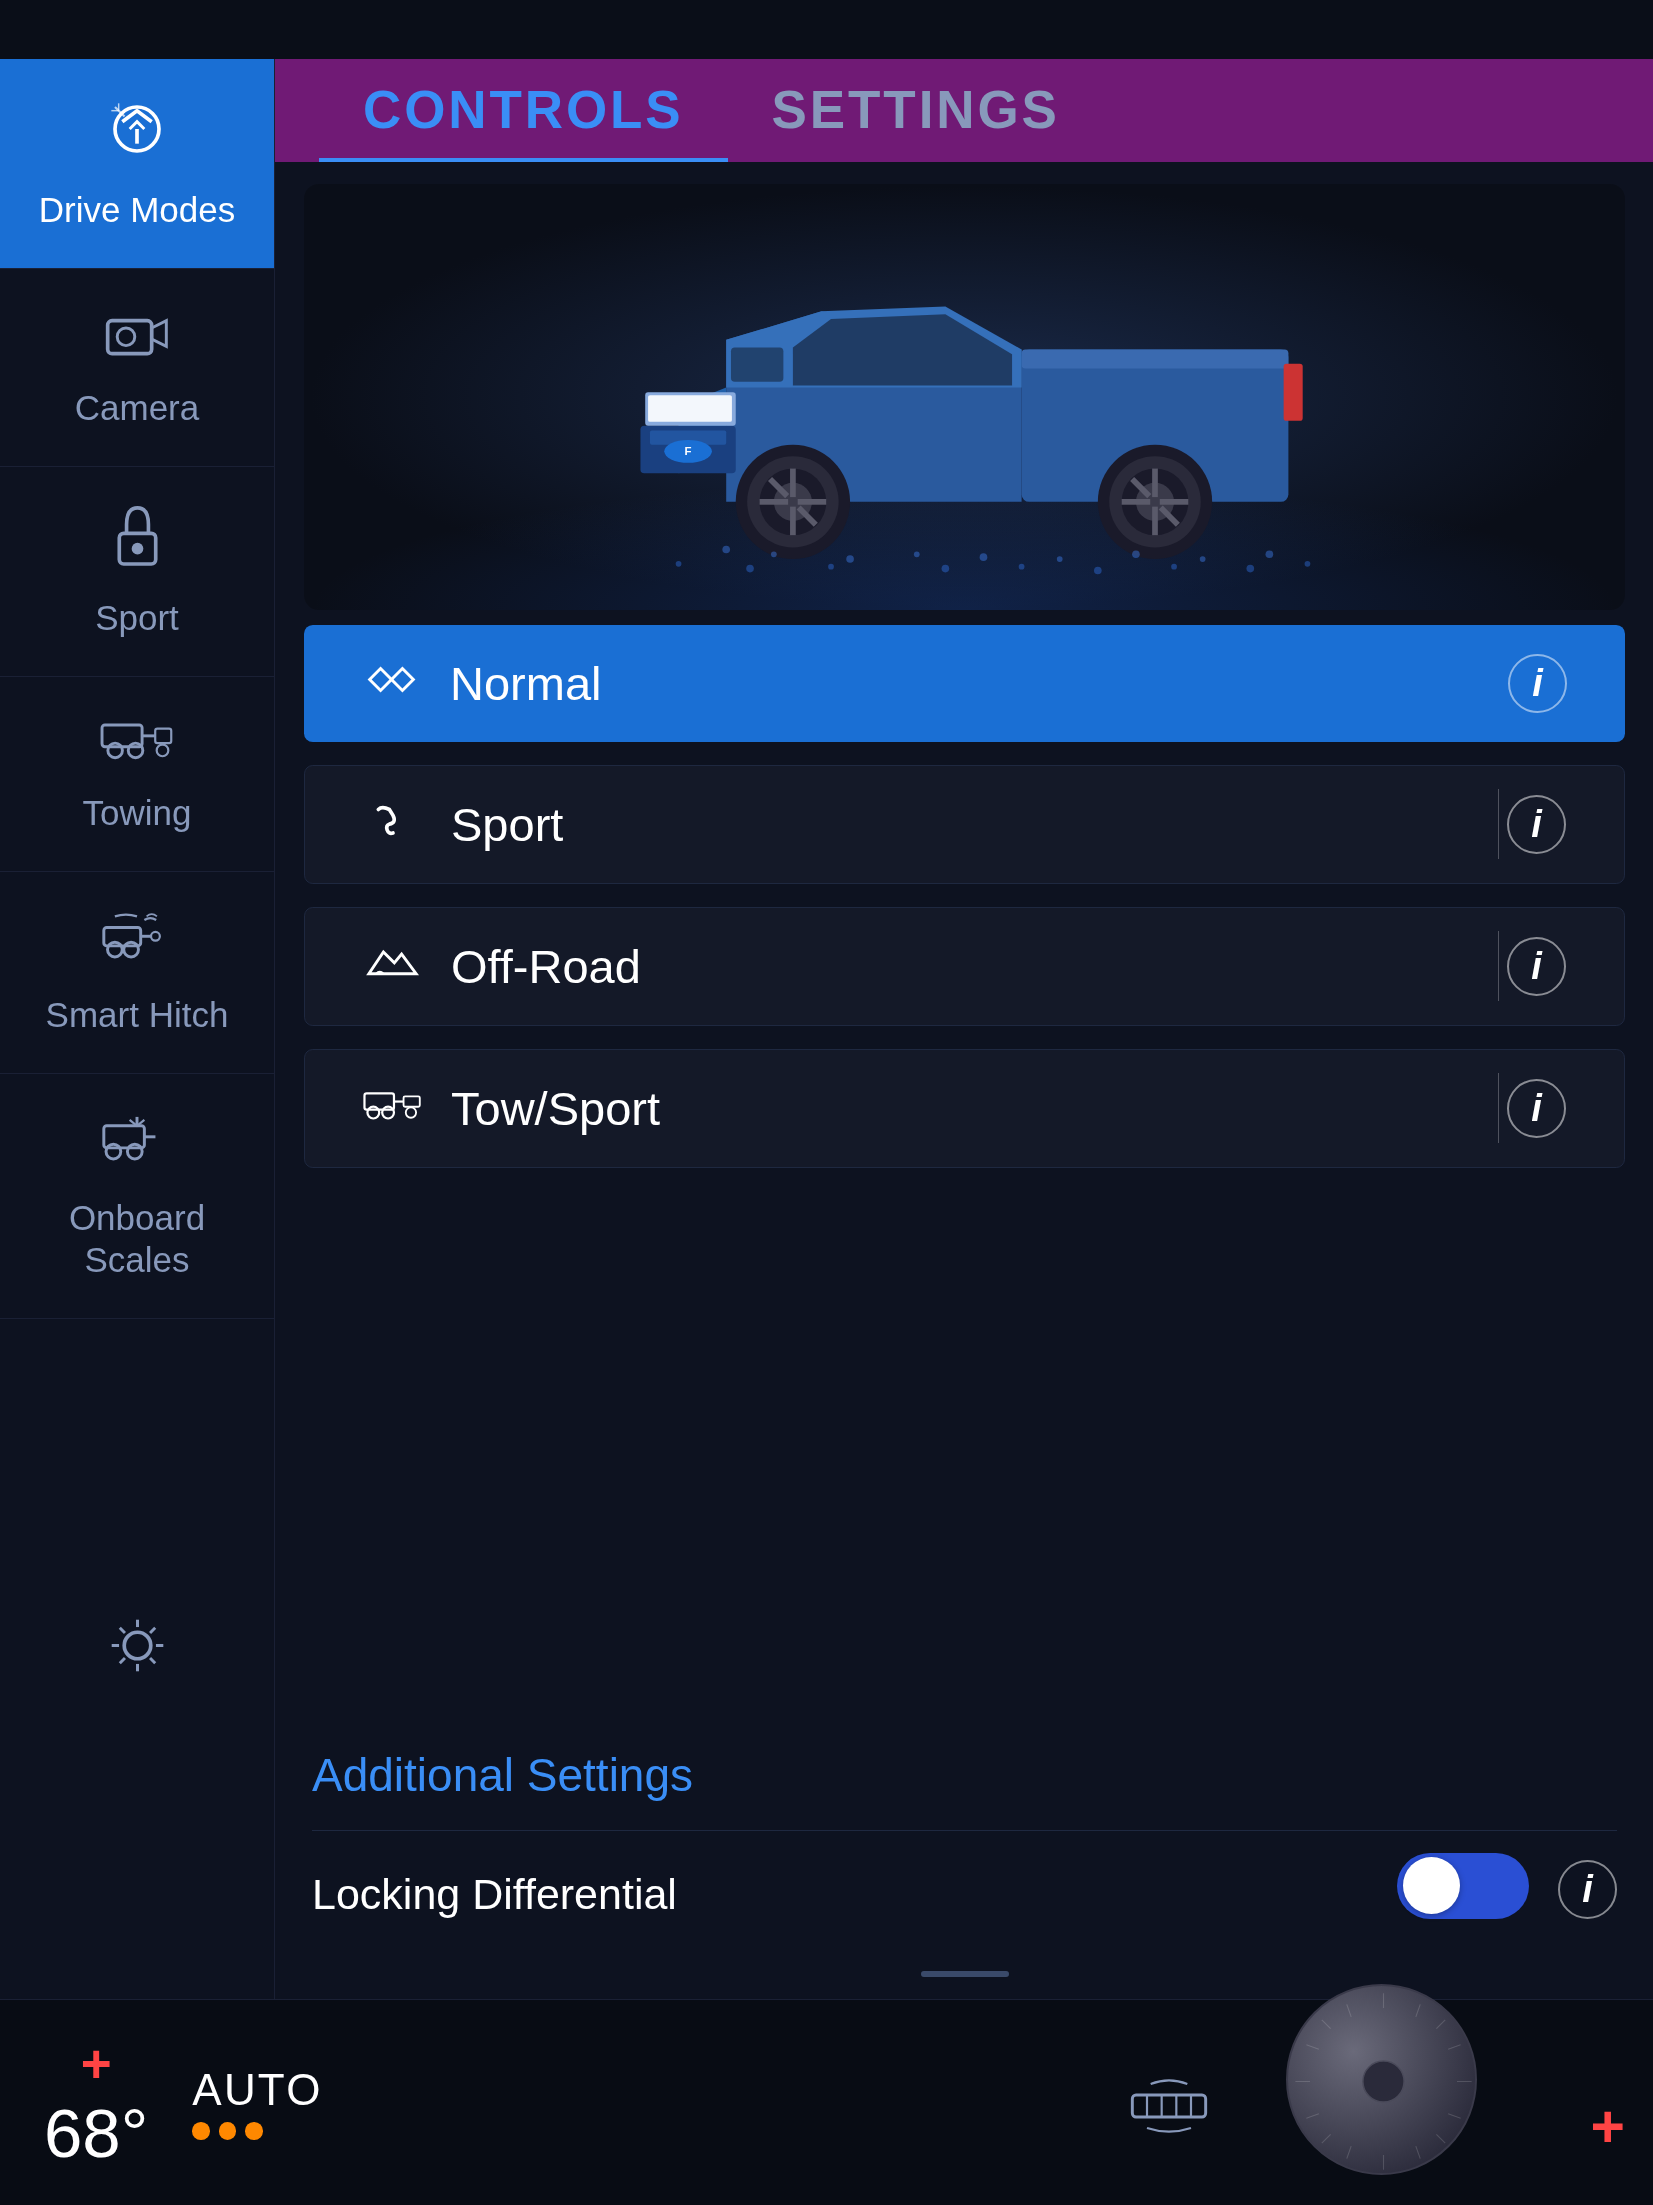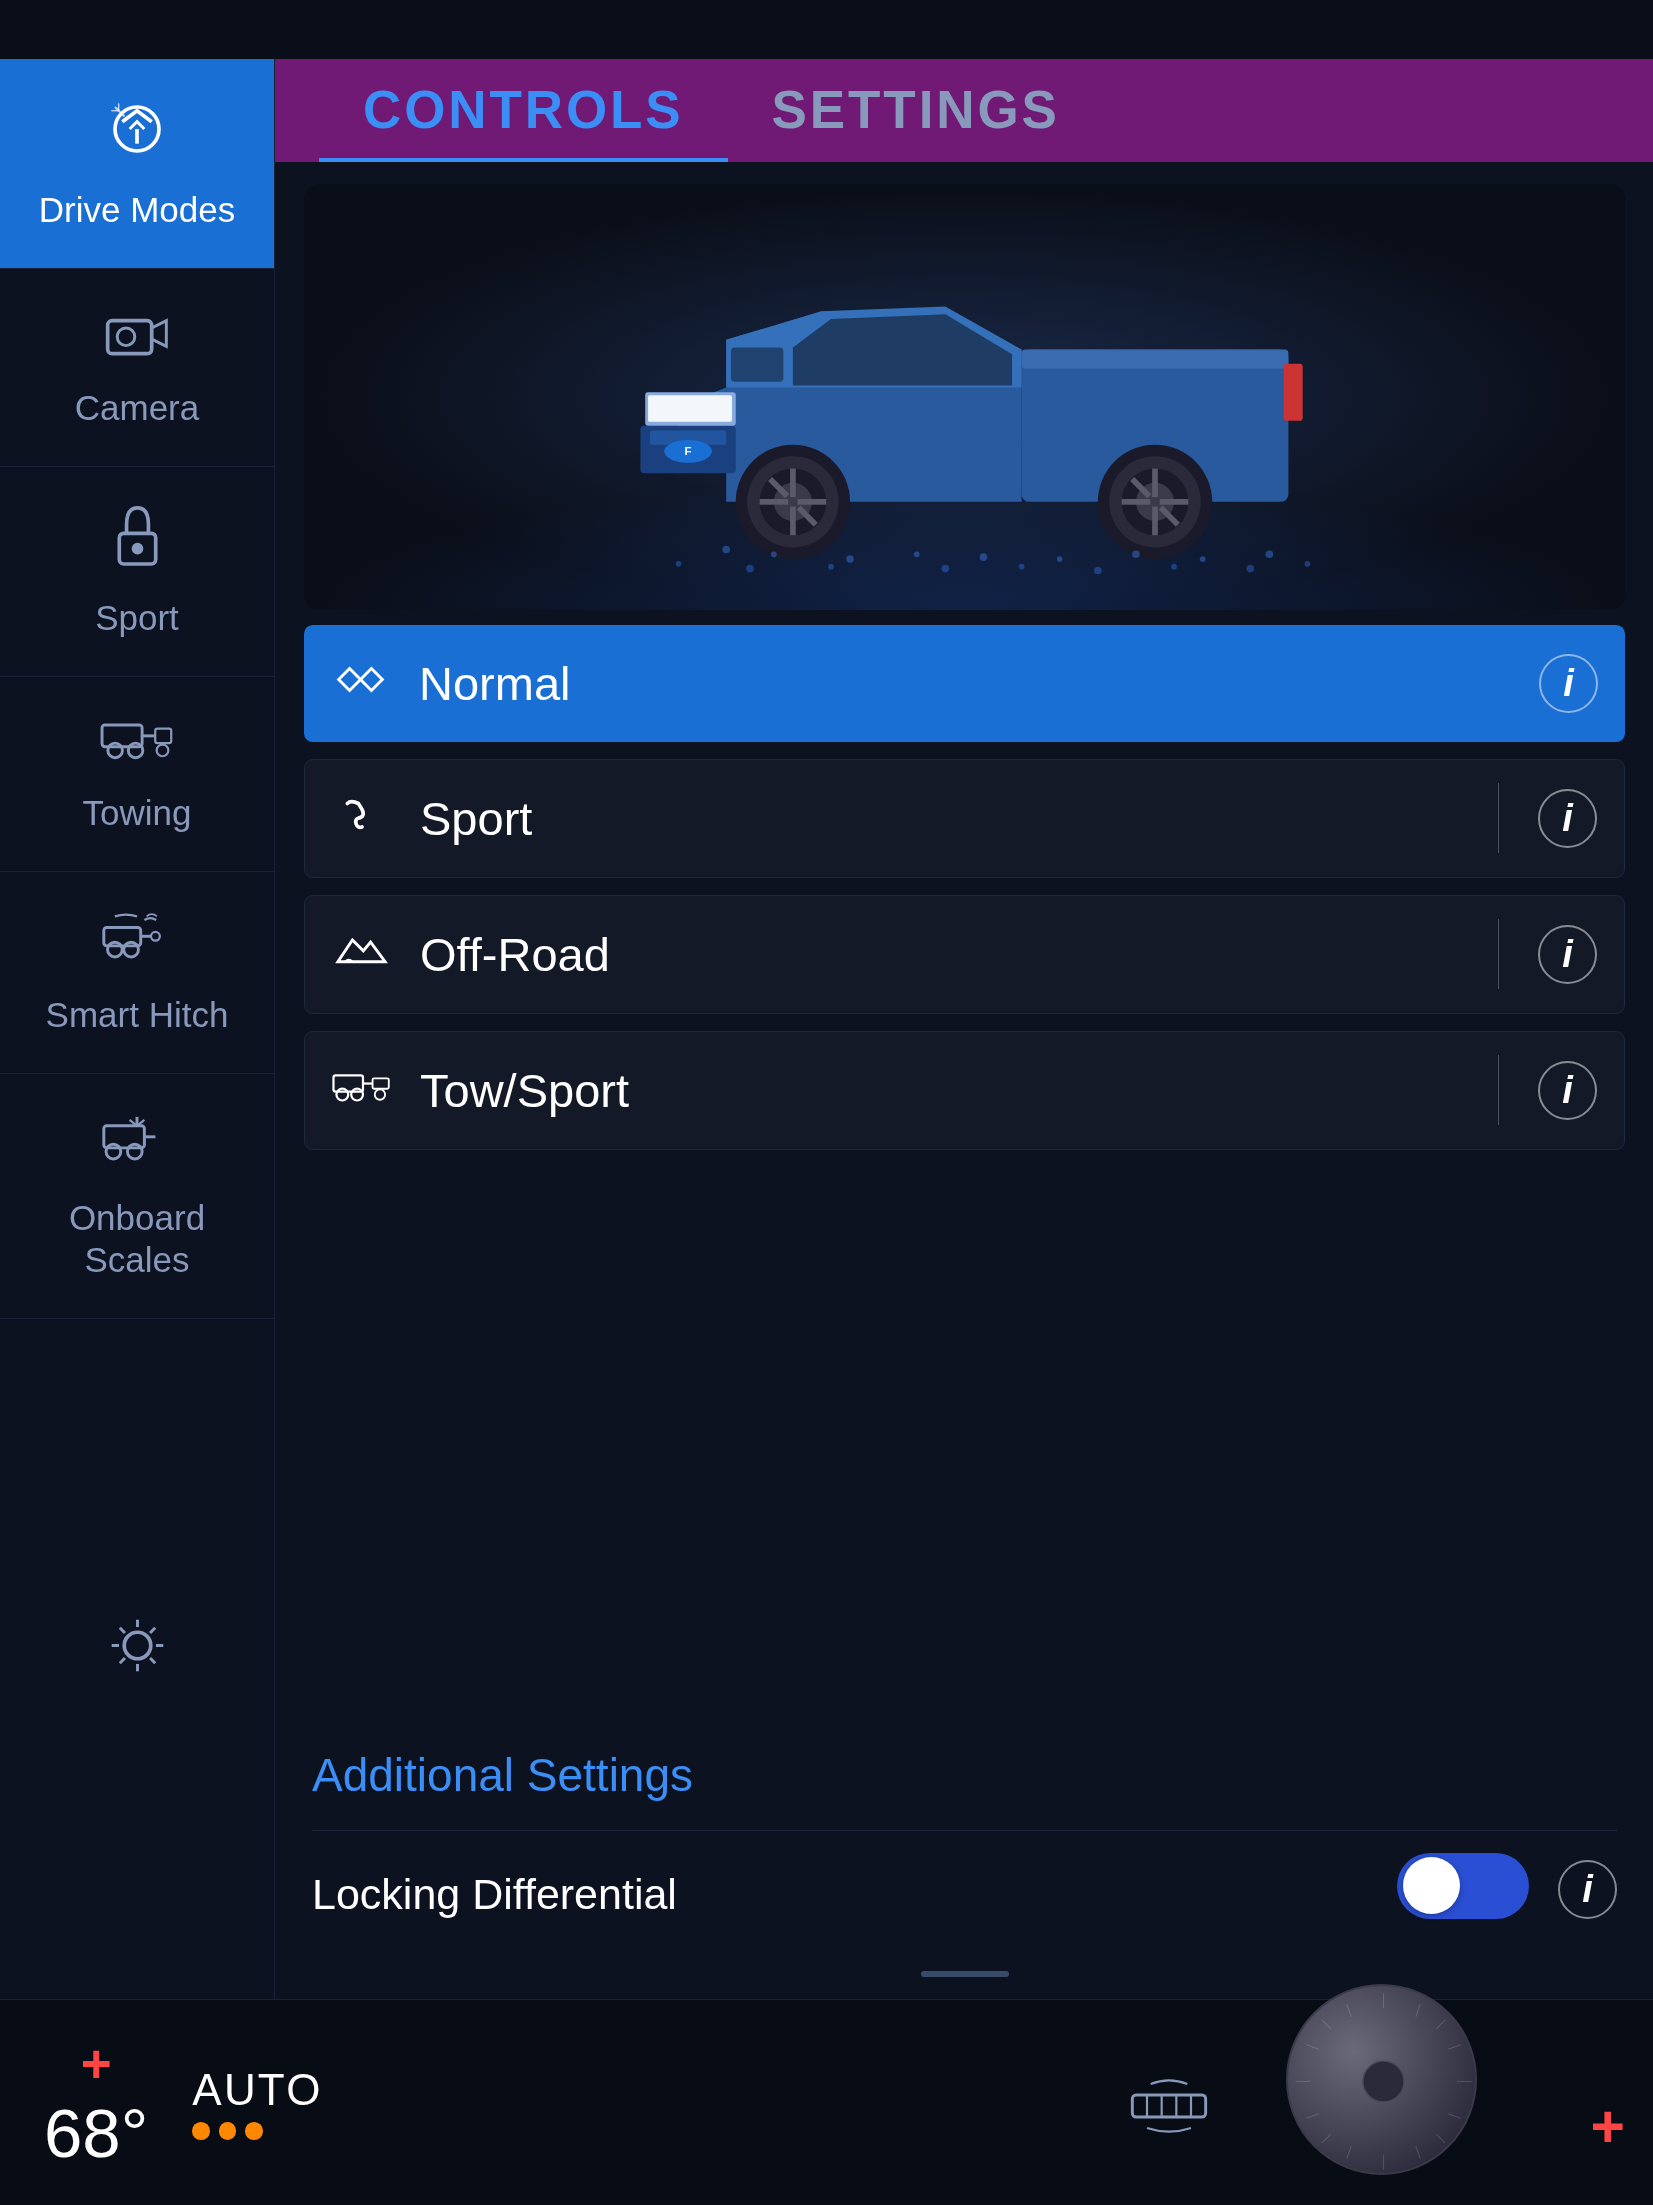--- a/index.html
+++ b/index.html
@@ -129,24 +129,24 @@
       flex: 1;
       padding: 0 29px;
       display: flex;
       flex-direction: column;
       gap: 0;
     }
 
     .mode-item {
       display: flex;
       align-items: center;
-      padding: 29px 27px;
+      padding: 29px 58px;
       cursor: pointer;
       border-radius: 8.8px;
-      margin-bottom: 17px;
+      margin-bottom: 23px;
       position: relative;
     }
 
     .mode-item.active {
       background: #1a6fd4;
     }
 
     .mode-item:not(.active) {
       background: #141928;
       border: 0.7px solid #1e2840;

